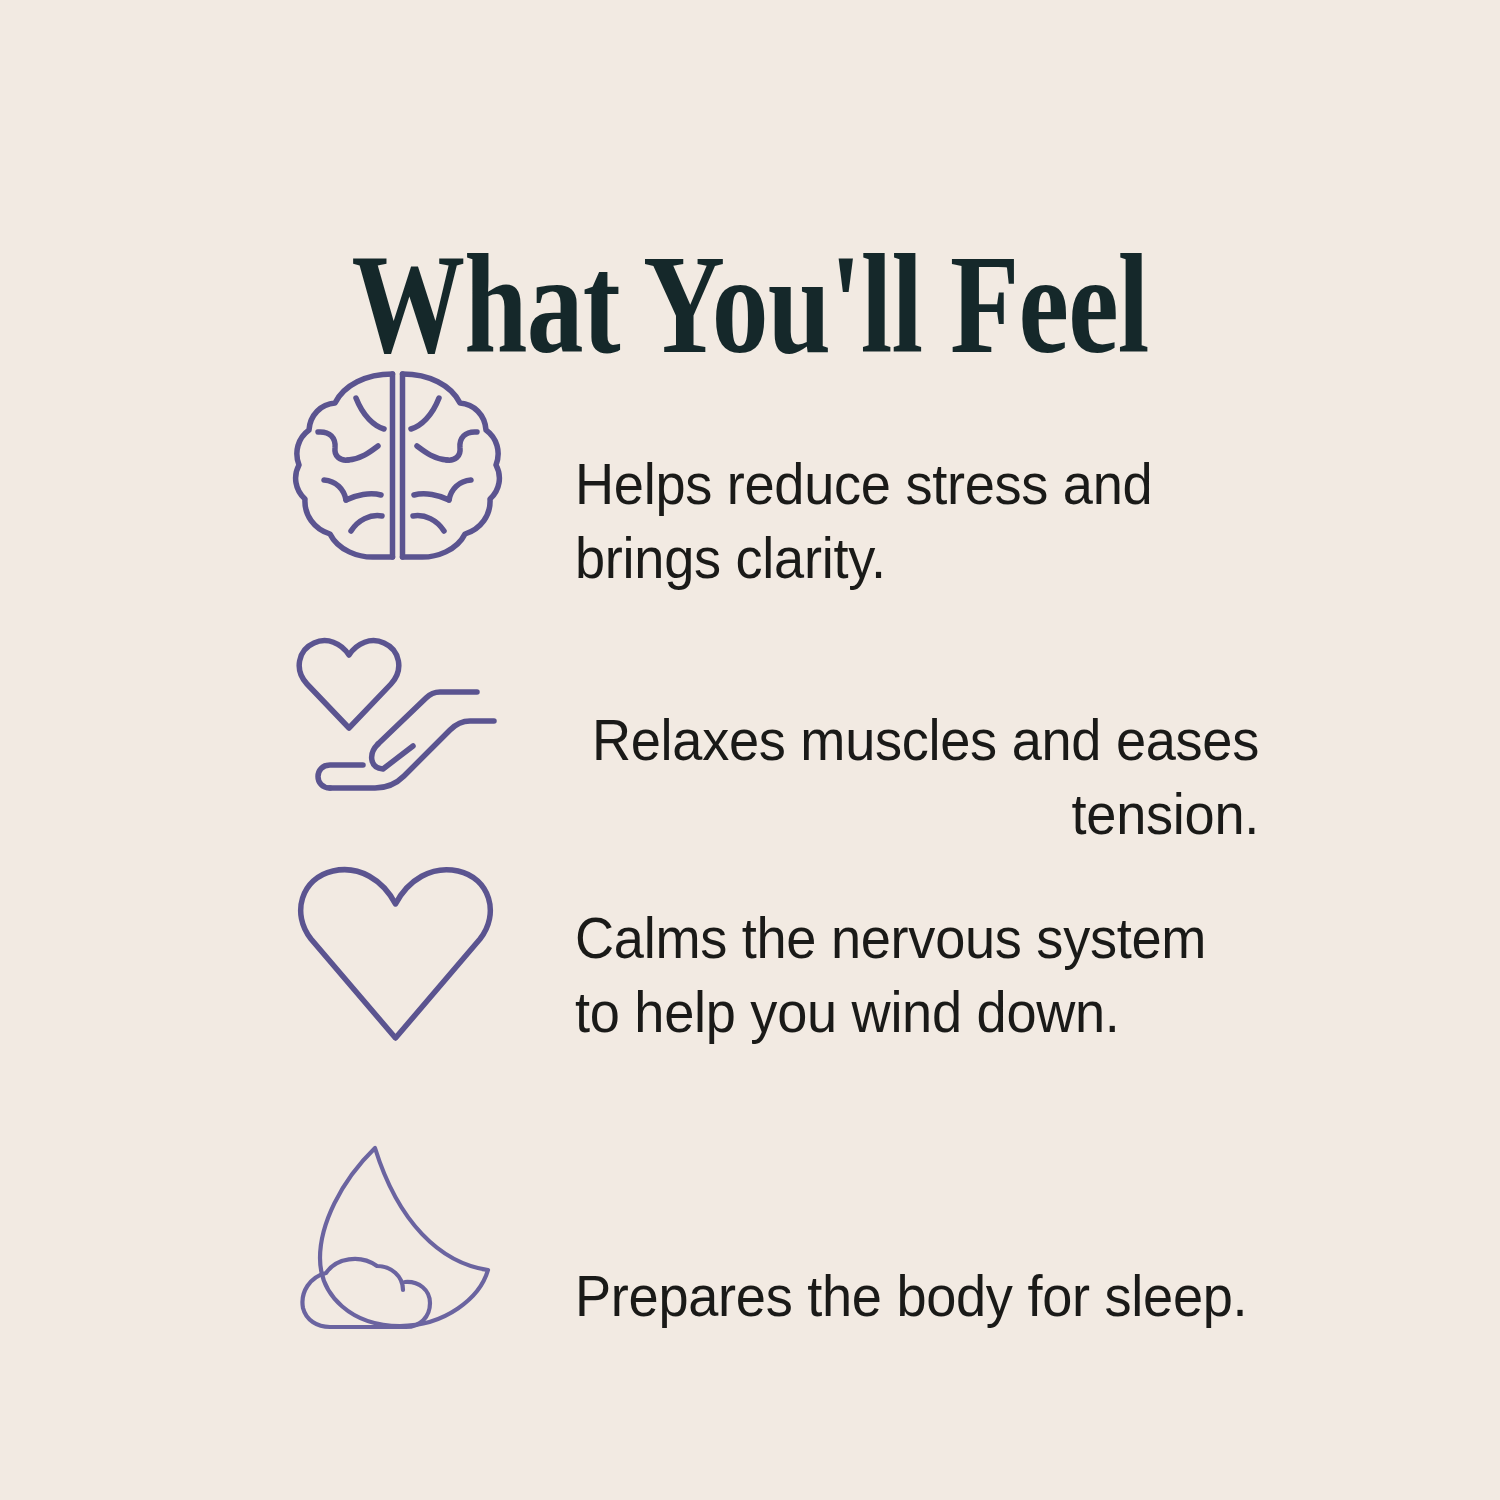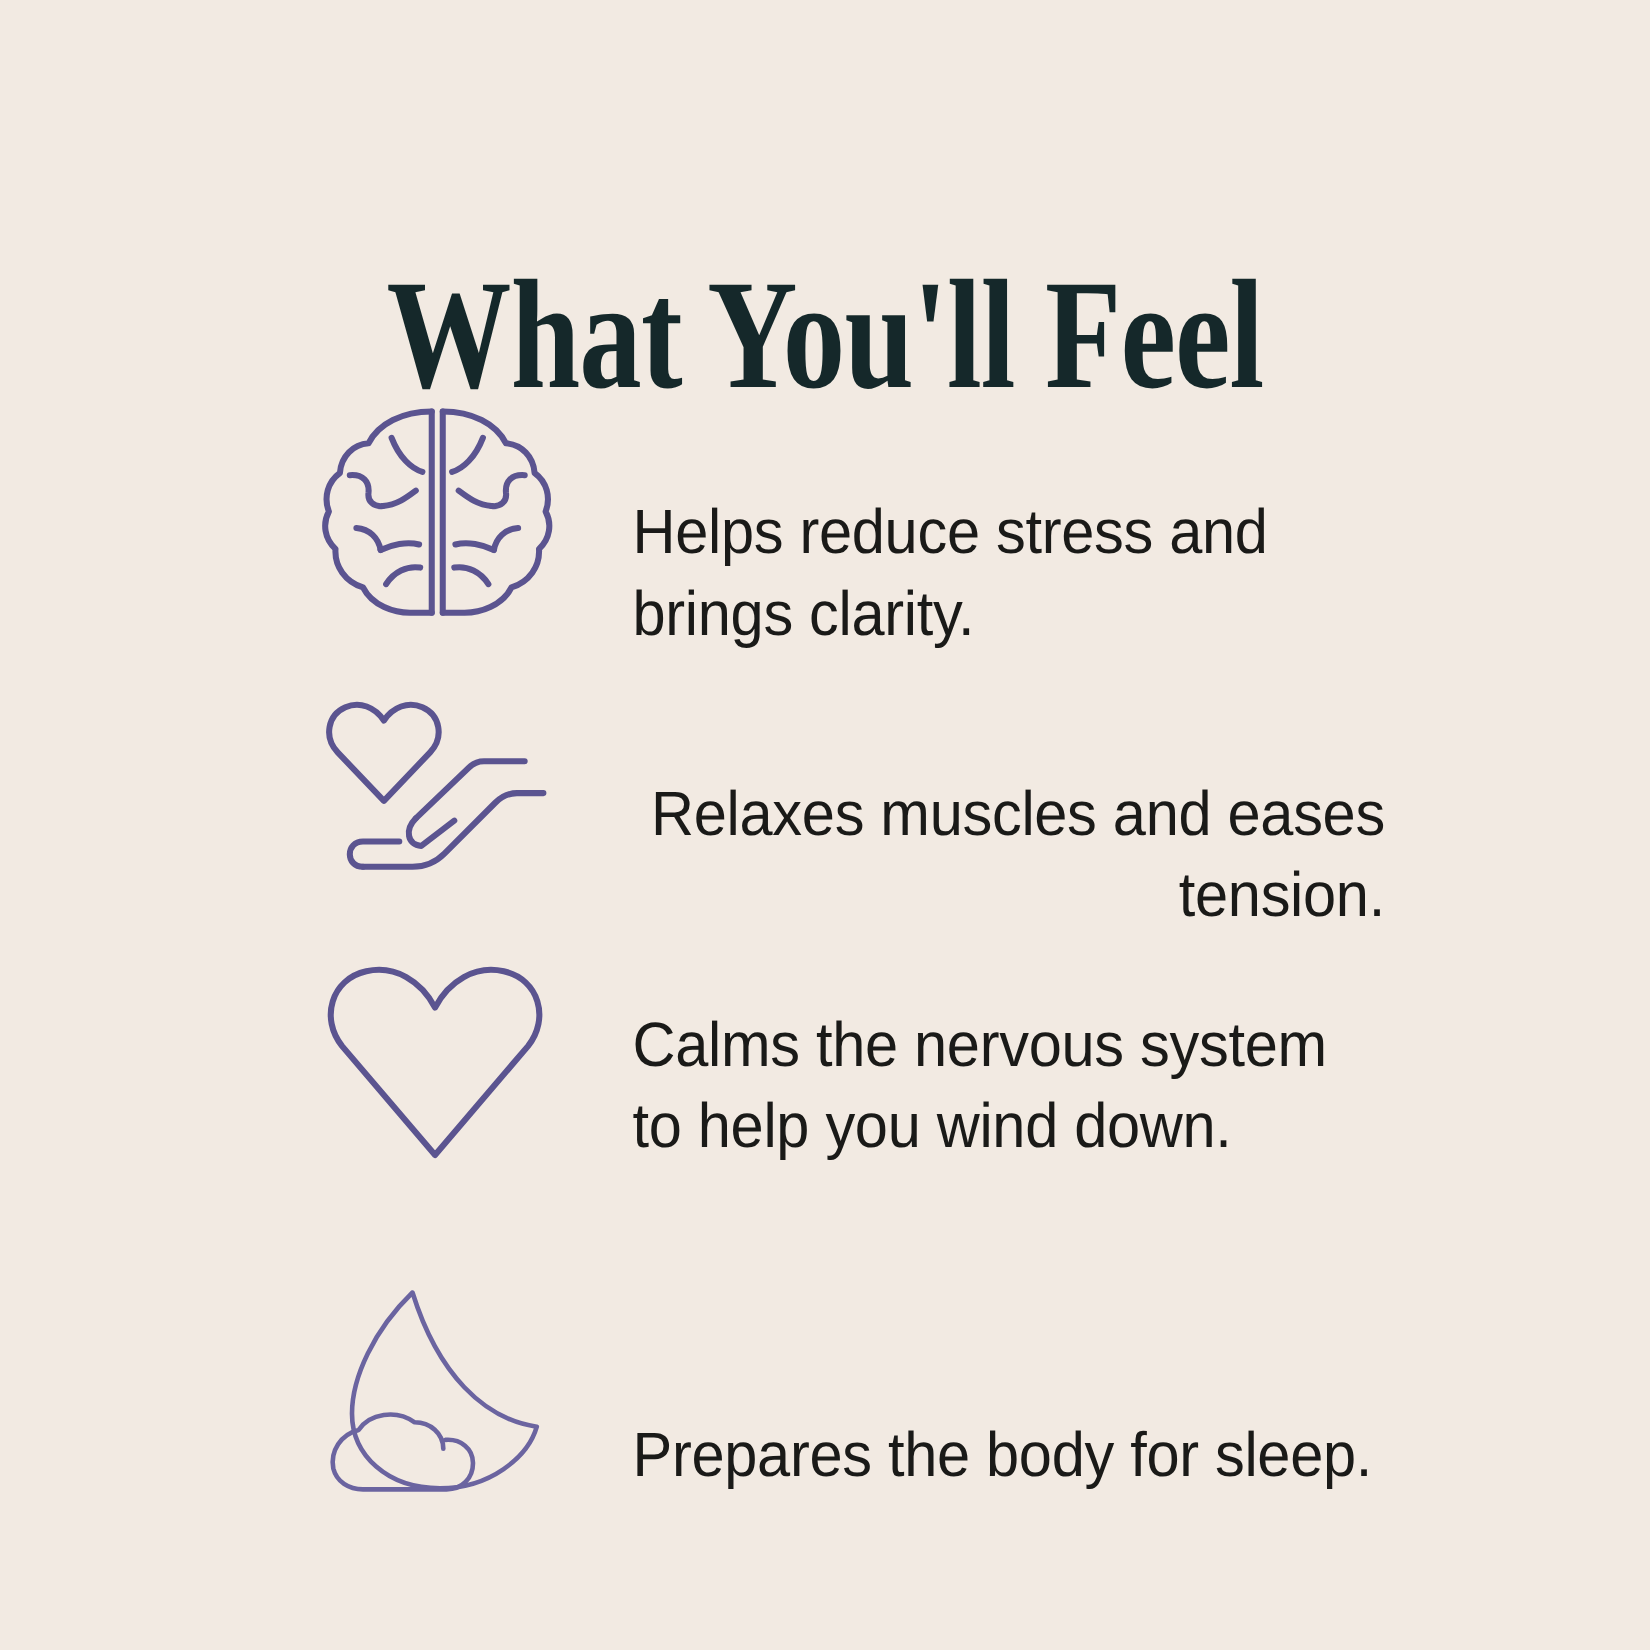--- a/index.html
+++ b/index.html
@@ -72,22 +72,22 @@
     line-height: 1.30;
     color: #1A1A18;
     letter-spacing: -0.3px;
     transform: scaleX(0.95);
     transform-origin: 0 50%;
   }
 
   
   #row-0 { top: 0px;   height: 210px; }
   #row-1 { top: 258px; height: 200px; text-align: right; }
-  #row-2 { top: 492px; height: 210px; }
-  #row-3 { top: 787px; height: 215px; }
+  #row-2 { top: 480px; height: 210px; }
+  #row-3 { top: 760px; height: 215px; }
 
   #row-0 .benefit-icon { top: 8px;  left: 288px; }
   #row-1 .benefit-icon { top: 18px; left: 292px; }
   #row-2 .benefit-icon { top: 24px; left: 293px; }
   #row-3 .benefit-icon { top: 10px; left: 280px; }
 
   #row-0 .benefit-text { top: 30px; }
   #row-1 .benefit-text { top: 28px; }
   #row-2 .benefit-text { top: 4px;  }
   #row-3 .benefit-text { top: 82px; }

